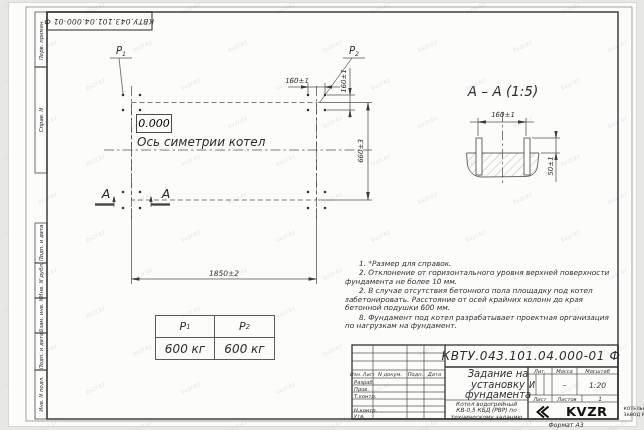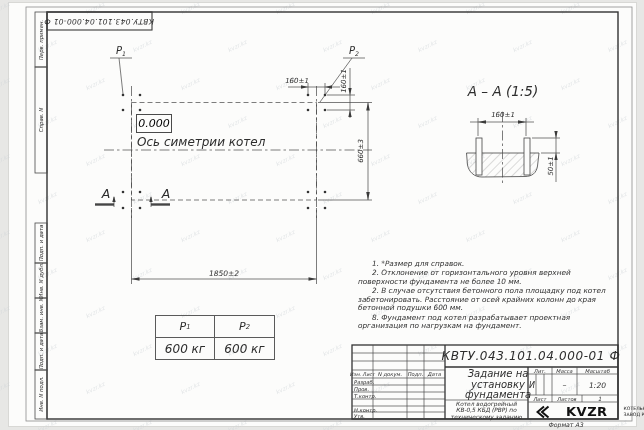--- a/index.html
+++ b/index.html
@@ -13,21 +13,21 @@
   .c180{transform:translate(-50%,-50%) rotate(180deg);}
   .sub{font-size:62%;vertical-align:-0.28em;}
   .wm{position:absolute;font-style:italic;font-size:6px;color:#cdd2d6;transform:rotate(-26deg);opacity:.55;z-index:1;white-space:nowrap;}
   .elev{position:absolute;left:136px;top:114px;width:34px;height:17px;border:0.8px solid #4a4a4a;background:#fcfcfb;display:flex;align-items:center;justify-content:center;font-size:11px;font-style:italic;z-index:3;}
   .ltable{position:absolute;left:155px;top:315px;width:120px;height:45px;border:0.9px solid #5a5a5a;box-sizing:border-box;display:grid;grid-template-columns:1fr 1fr;grid-template-rows:22px 1fr;z-index:3;background:transparent;}
   .ltable div{border-right:0.9px solid #5a5a5a;border-bottom:0.9px solid #5a5a5a;display:flex;align-items:center;justify-content:center;font-style:italic;color:#2d2d2d;}
   .ltable div:nth-child(2n){border-right:none;}
   .ltable div:nth-child(n+3){border-bottom:none;font-size:12px;}
   .ltable .hd{font-size:11px;}
   .notes{position:absolute;left:345px;top:260px;width:268px;font-size:7.3px;line-height:1.16;font-style:italic;color:#303030;z-index:3;}
-  .notes p{margin:0 0 1px 13px;text-indent:14px;}
+  .notes p{margin:0 0 1px 0;text-indent:14px;}
   .prod{position:absolute;left:447px;top:401px;width:79px;font-size:5.8px;line-height:1.1;font-style:italic;color:#2d2d2d;text-align:center;z-index:3;}
   .tbtitle{position:absolute;left:447px;top:369px;width:102px;font-size:10px;line-height:1.05;font-style:italic;color:#2d2d2d;text-align:center;z-index:3;}
   .logo{position:absolute;left:536px;top:404px;display:flex;align-items:center;gap:16px;z-index:3;}
   .logo b{font-size:13px;font-style:normal;letter-spacing:.5px;color:#111;font-family:"DejaVu Sans",sans-serif;}
   .logosub{font-size:4.6px;line-height:1.15;font-style:normal;color:#222;}
 </style>
 </head>
 <body>
 
 <div id="canvas">

